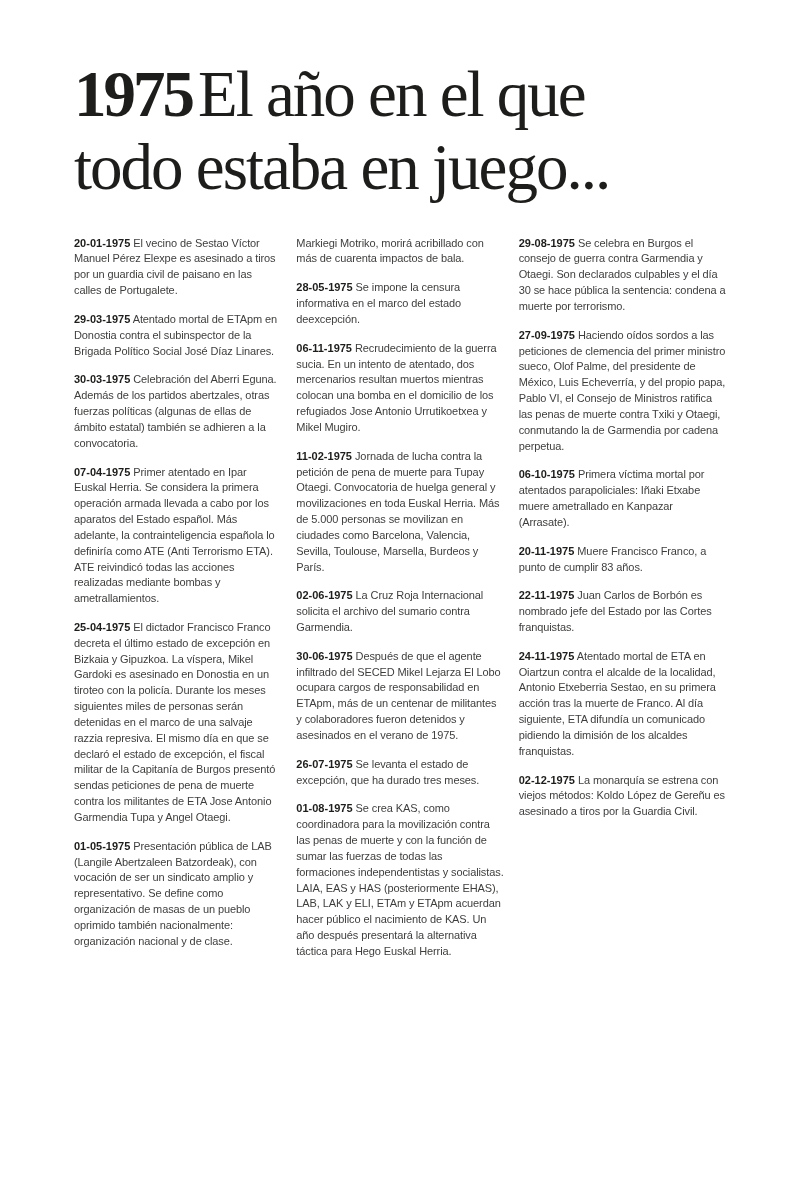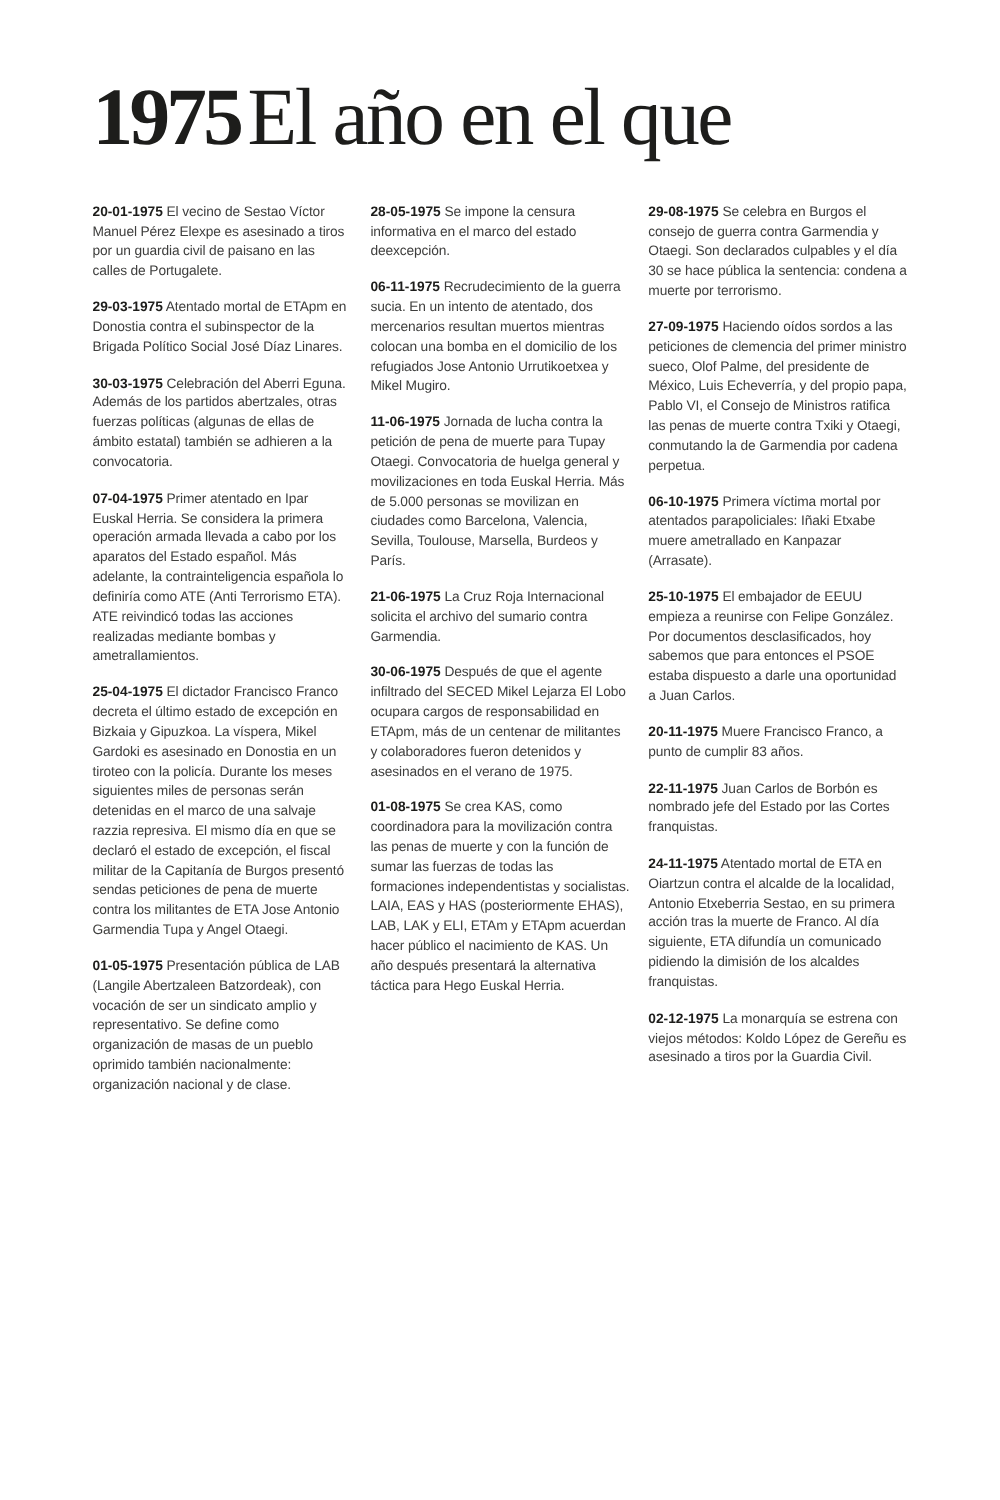--- a/index.html
+++ b/index.html
@@ -53,43 +53,45 @@
     color:var(--ink);
     letter-spacing:0;
   }
 </style>
 </head>
 <body>
 
 <div class="page">
   <h1 class="headline">
     <div><span class="year">1975</span><span>El año en el que</span></div>
+    <div>todo estaba en juego...</div>
   </h1>
 
   <div class="columns">
     <div class="column">
         <p class="entry"><strong class="date">20-01-1975</strong> <span>El vecino de Sestao Víctor Manuel Pérez Elexpe es asesinado a tiros por un guardia civil de paisano en las calles de Portugalete.</span></p>
         <p class="entry"><strong class="date">29-03-1975</strong> <span>Atentado mortal de ETApm en Donostia contra el subinspector de la Brigada Político Social José Díaz Linares.</span></p>
         <p class="entry"><strong class="date">30-03-1975</strong> <span>Celebración del Aberri Eguna. Además de los partidos abertzales, otras fuerzas políticas (algunas de ellas de ámbito estatal) también se adhieren a la convocatoria.</span></p>
         <p class="entry"><strong class="date">07-04-1975</strong> <span>Primer atentado en Ipar Euskal Herria. Se considera la primera operación armada llevada a cabo por los aparatos del Estado español. Más adelante, la contrainteligencia española lo definiría como ATE (Anti Terrorismo ETA). ATE reivindicó todas las acciones realizadas mediante bombas y ametrallamientos.</span></p>
         <p class="entry"><strong class="date">25-04-1975</strong> <span>El dictador Francisco Franco decreta el último estado de excepción en Bizkaia y Gipuzkoa. La víspera, Mikel Gardoki es asesinado en Donostia en un tiroteo con la policía. Durante los meses siguientes miles de personas serán detenidas en el marco de una salvaje razzia represiva. El mismo día en que se declaró el estado de excepción, el fiscal militar de la Capitanía de Burgos presentó sendas peticiones de pena de muerte contra los militantes de ETA Jose Antonio Garmendia Tupa y Angel Otaegi.</span></p>
         <p class="entry"><strong class="date">01-05-1975</strong> <span>Presentación pública de LAB (Langile Abertzaleen Batzordeak), con vocación de ser un sindicato amplio y representativo. Se define como organización de masas de un pueblo oprimido también nacionalmente: organización nacional y de clase.</span></p>
       </div>
     <div class="column">
+        <p class="entry"><span>Markiegi Motriko, morirá acribillado con más de cuarenta impactos de bala.</span></p>
         <p class="entry"><strong class="date">28-05-1975</strong> <span>Se impone la censura informativa en el marco del estado deexcepción.</span></p>
         <p class="entry"><strong class="date">06-11-1975</strong> <span>Recrudecimiento de la guerra sucia. En un intento de atentado, dos mercenarios resultan muertos mientras colocan una bomba en el domicilio de los refugiados Jose Antonio Urrutikoetxea y Mikel Mugiro.</span></p>
-        <p class="entry"><strong class="date">11-06-1975</strong> <span>Jornada de lucha contra la petición de pena de muerte para Tupay Otaegi. Convocatoria de huelga general y movilizaciones en toda Euskal Herria. Más de 5.000 personas se movilizan en ciudades como Barcelona, Valencia, Sevilla, Toulouse, Marsella, Burdeos y París.</span></p>
-        <p class="entry"><strong class="date">21-06-1975</strong> <span>La Cruz Roja Internacional solicita el archivo del sumario contra Garmendia.</span></p>
+        <p class="entry"><strong class="date">11-02-1975</strong> <span>Jornada de lucha contra la petición de pena de muerte para Tupay Otaegi. Convocatoria de huelga general y movilizaciones en toda Euskal Herria. Más de 5.000 personas se movilizan en ciudades como Barcelona, Valencia, Sevilla, Toulouse, Marsella, Burdeos y París.</span></p>
+        <p class="entry"><strong class="date">02-06-1975</strong> <span>La Cruz Roja Internacional solicita el archivo del sumario contra Garmendia.</span></p>
         <p class="entry"><strong class="date">30-06-1975</strong> <span>Después de que el agente infiltrado del SECED Mikel Lejarza El Lobo ocupara cargos de responsabilidad en ETApm, más de un centenar de militantes y colaboradores fueron detenidos y asesinados en el verano de 1975.</span></p>
+        <p class="entry"><strong class="date">26-07-1975</strong> <span>Se levanta el estado de excepción, que ha durado tres meses.</span></p>
         <p class="entry"><strong class="date">01-08-1975</strong> <span>Se crea KAS, como coordinadora para la movilización contra las penas de muerte y con la función de sumar las fuerzas de todas las formaciones independentistas y socialistas. LAIA, EAS y HAS (posteriormente EHAS), LAB, LAK y ELI, ETAm y ETApm acuerdan hacer público el nacimiento de KAS. Un año después presentará la alternativa táctica para Hego Euskal Herria.</span></p>
       </div>
     <div class="column">
         <p class="entry"><strong class="date">29-08-1975</strong> <span>Se celebra en Burgos el consejo de guerra contra Garmendia y Otaegi. Son declarados culpables y el día 30 se hace pública la sentencia: condena a muerte por terrorismo.</span></p>
         <p class="entry"><strong class="date">27-09-1975</strong> <span>Haciendo oídos sordos a las peticiones de clemencia del primer ministro sueco, Olof Palme, del presidente de México, Luis Echeverría, y del propio papa, Pablo VI, el Consejo de Ministros ratifica las penas de muerte contra Txiki y Otaegi, conmutando la de Garmendia por cadena perpetua.</span></p>
         <p class="entry"><strong class="date">06-10-1975</strong> <span>Primera víctima mortal por atentados parapoliciales: Iñaki Etxabe muere ametrallado en Kanpazar (Arrasate).</span></p>
-        <p class="entry"><strong class="date">25-10-1975</strong> <span>El embajador de EEUU empieza a reunirse con Felipe González. Por documentos desclasificados, hoy sabemos que para entonces el PSOE estaba dispuesto a darle una oportunidad a Juan Carlos.</span></p>
         <p class="entry"><strong class="date">20-11-1975</strong> <span>Muere Francisco Franco, a punto de cumplir 83 años.</span></p>
         <p class="entry"><strong class="date">22-11-1975</strong> <span>Juan Carlos de Borbón es nombrado jefe del Estado por las Cortes franquistas.</span></p>
         <p class="entry"><strong class="date">24-11-1975</strong> <span>Atentado mortal de ETA en Oiartzun contra el alcalde de la localidad, Antonio Etxeberria Sestao, en su primera acción tras la muerte de Franco. Al día siguiente, ETA difundía un comunicado pidiendo la dimisión de los alcaldes franquistas.</span></p>
         <p class="entry"><strong class="date">02-12-1975</strong> <span>La monarquía se estrena con viejos métodos: Koldo López de Gereñu es asesinado a tiros por la Guardia Civil.</span></p>
       </div>
   </div>
 </div>
 
 </body></html>

